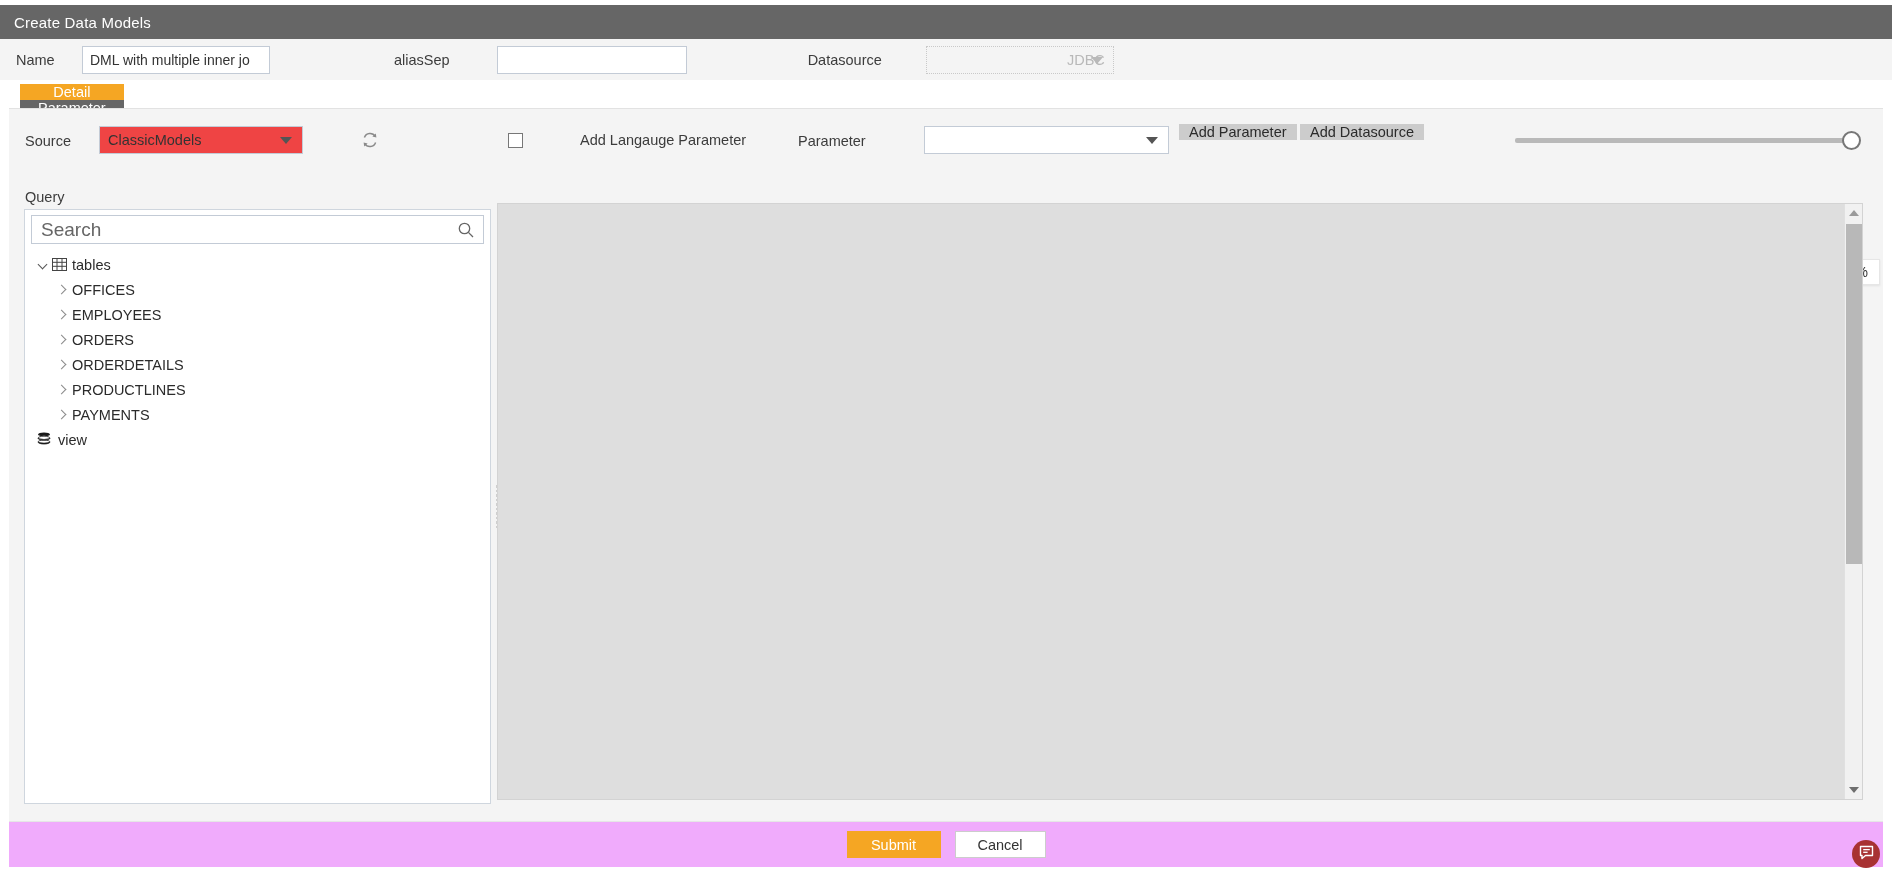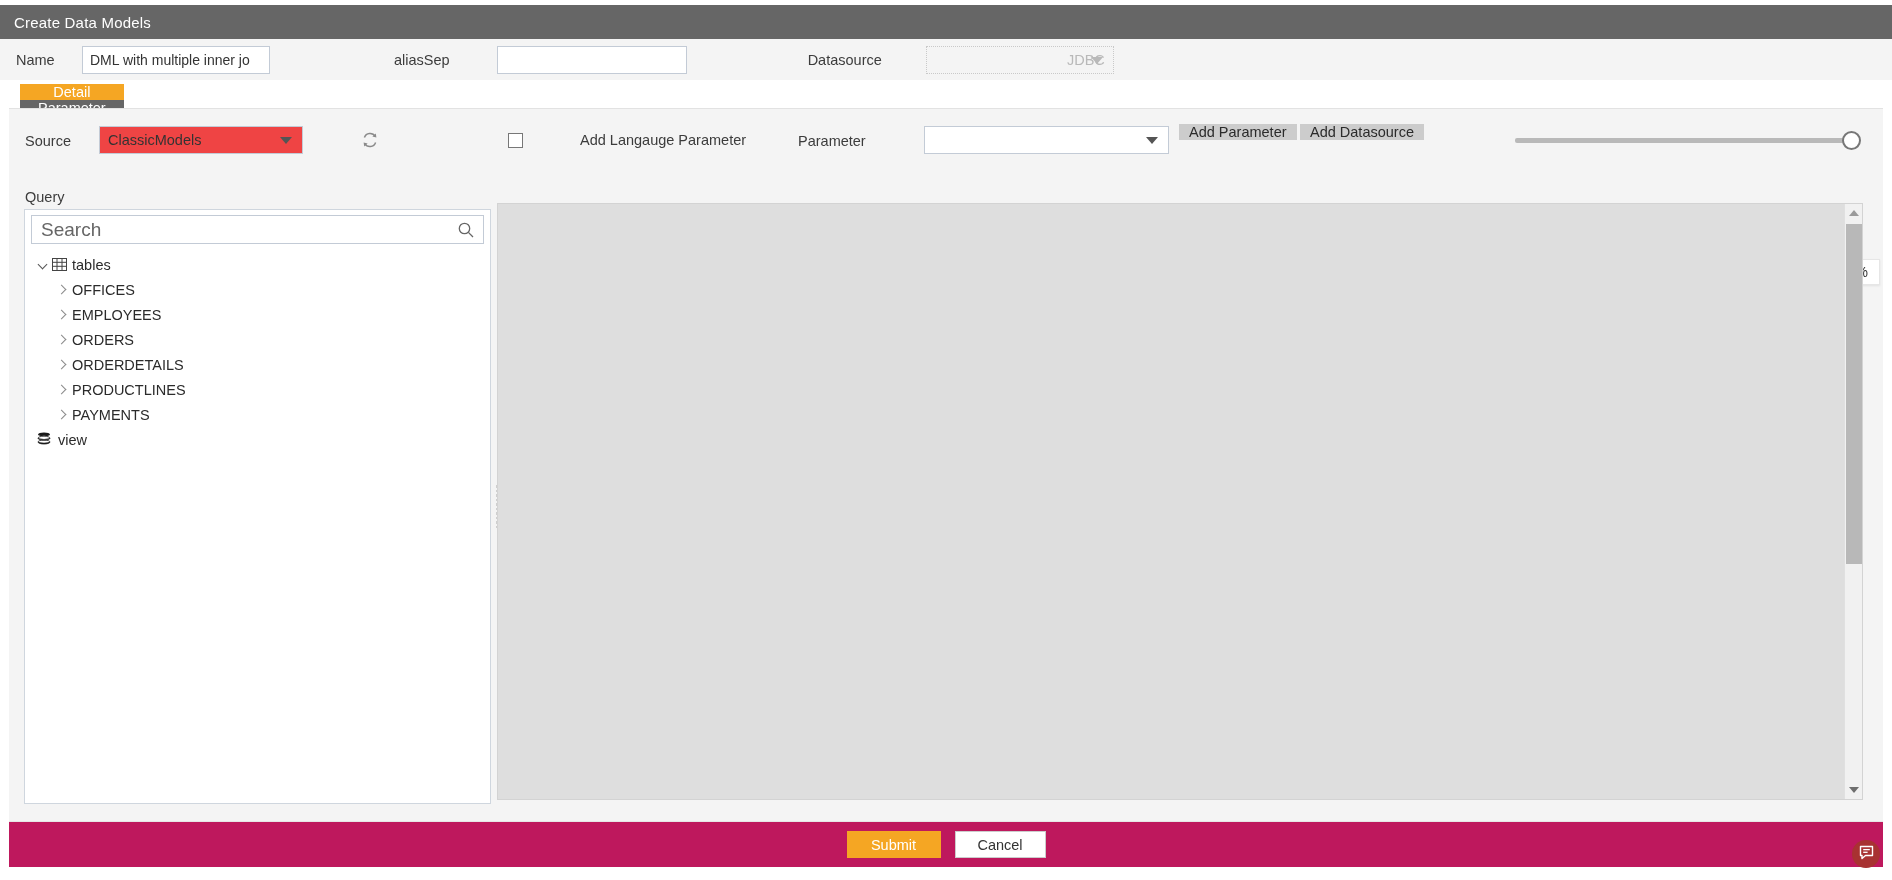--- a/index.html
+++ b/index.html
@@ -315,21 +315,21 @@
     position: absolute; left: 1px; top: 20px;
     width: 16px; height: 340px;
     background: #b8b8b8;
     cursor: pointer;
   }
 
   
   .footer {
     position: absolute; left: 9px; top: 821px;
     width: 1874px; height: 46px;
-    background: #be185d;
+    background: #f0abfc;
     border-top: 1px solid #e6e6e6;
     display: flex; align-items: center; justify-content: center;
     gap: 14px;
   }
   .btn-submit {
     width: 94px; height: 27px;
     background: #f5a623;
     border: none;
     color: #ffffff;
     font-size: 14.5px;

